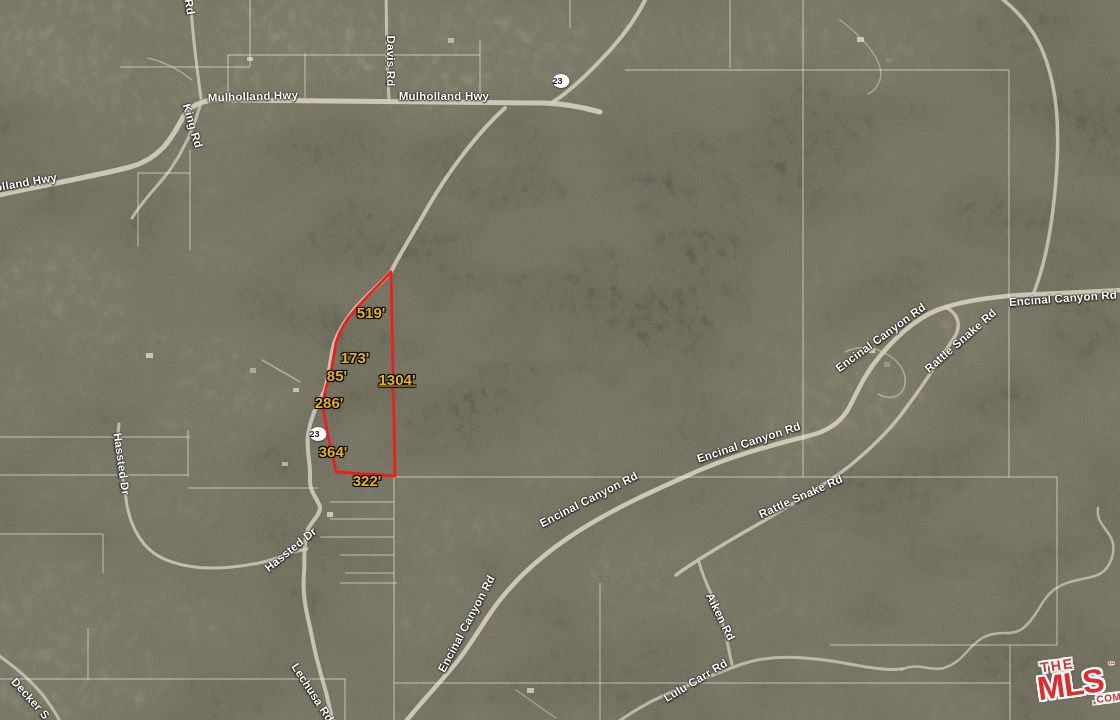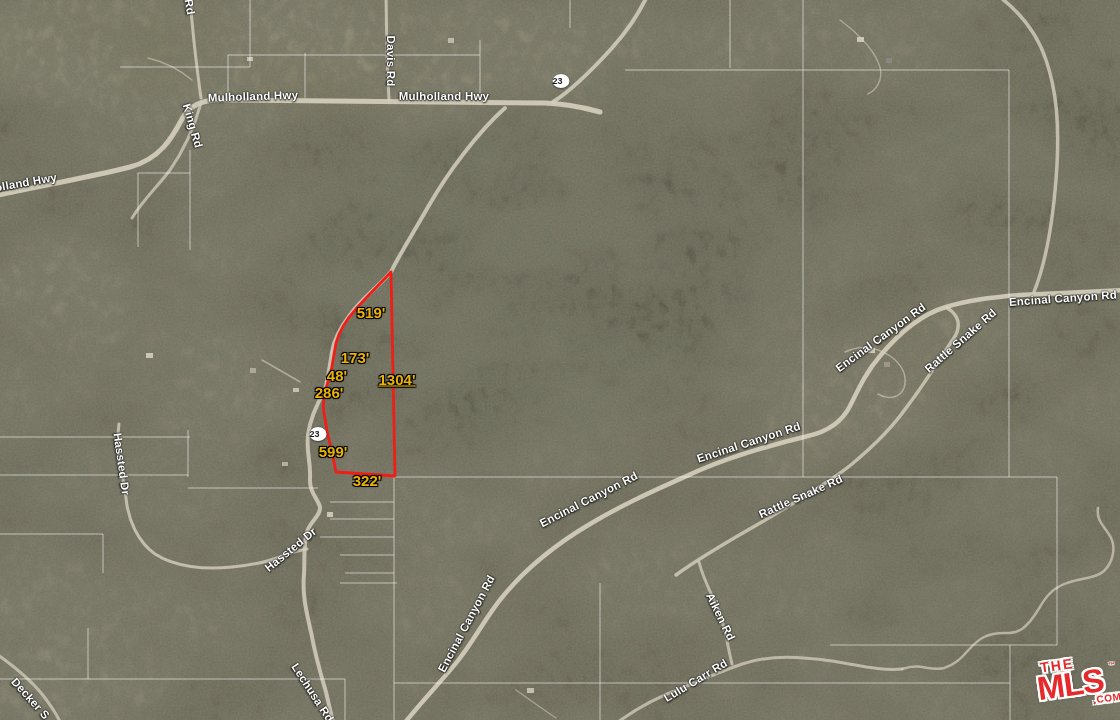--- a/index.html
+++ b/index.html
@@ -209,24 +209,24 @@
   <span class="rl" style="left:312px;top:693px;transform:translate(-50%,-50%) rotate(57deg);">Lechusa Rd</span>
   <span class="rl" style="left:720px;top:617px;transform:translate(-50%,-50%) rotate(64deg);">Aiken Rd</span>
   <span class="rl" style="left:696px;top:681px;transform:translate(-50%,-50%) rotate(-31deg);">Lulu Carr Rd</span>
   <span class="rl" style="left:30px;top:699px;transform:translate(-50%,-50%) rotate(48deg);">Decker S</span>
 
   <span class="shield" style="left:561px;top:81px;">23</span>
   <span class="shield" style="left:318px;top:434px;">23</span>
 
   <span class="meas" style="left:371px;top:312px;">519'</span>
   <span class="meas" style="left:346px;top:357px;margin-left:9px;">173'</span>
-  <span class="meas" style="left:337px;top:375px;">48'</span>
+  <span class="meas" style="left:337px;top:375px;">85'</span>
   <span class="meas" style="left:397px;top:379px;text-decoration:underline;">1304'</span>
-  <span class="meas" style="left:329px;top:392px;text-align:center;">286'</span>
-  <span class="meas" style="left:333px;top:451px;">599'</span>
+  <span class="meas" style="left:329px;top:402px;text-align:center;">286'</span>
+  <span class="meas" style="left:333px;top:451px;">364'</span>
   <span class="meas" style="left:367px;top:480px;">322'</span>
 
   <div class="logo">
     <span class="the">THE</span>
     <span class="mlsrow">
       <span class="mls">MLS</span>
       <span class="tm">™</span>
       <span class="com">.COM</span>
     </span>
   </div>

